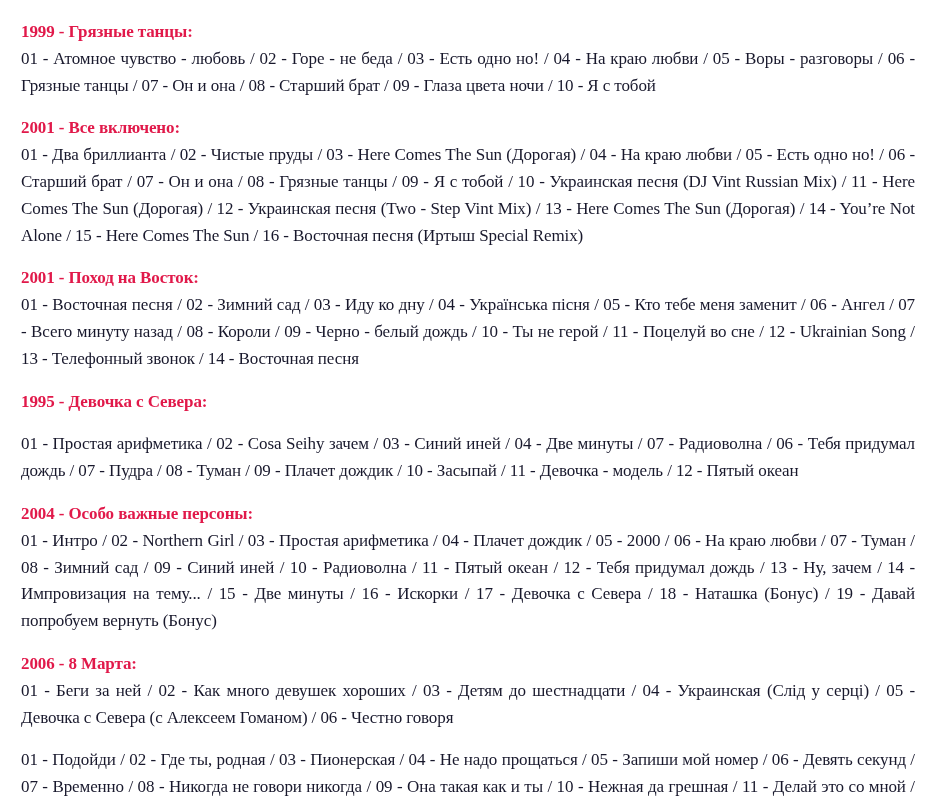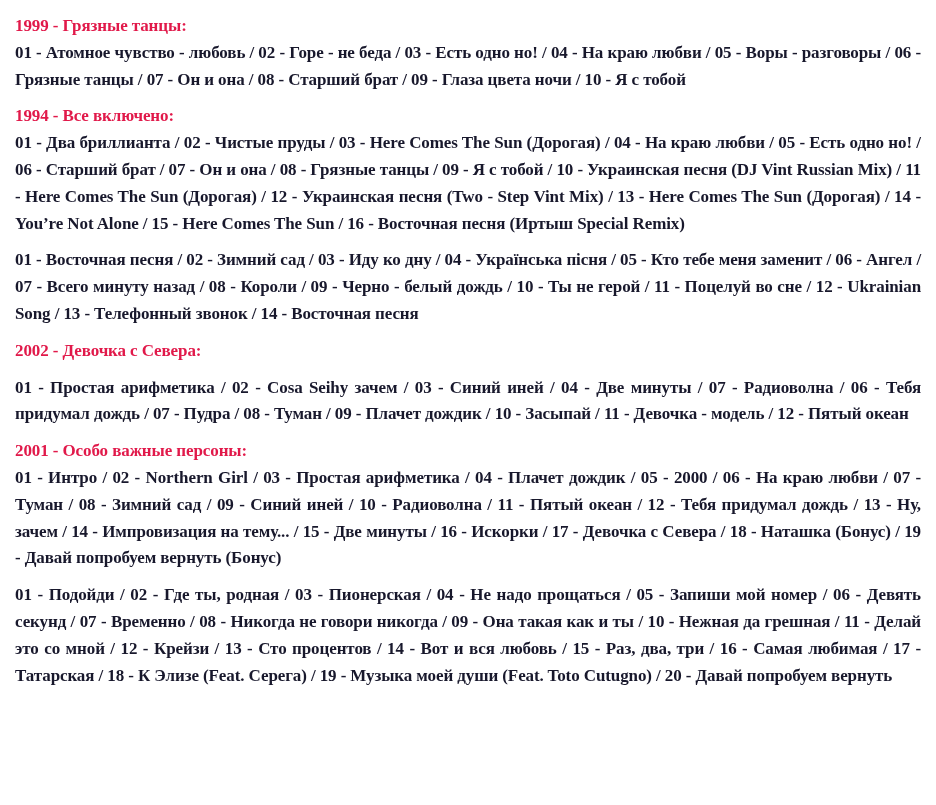--- a/index.html
+++ b/index.html
@@ -12,66 +12,69 @@
     min-height: 805px;
     box-sizing: border-box;
     padding: 3px 5px 2px 5px;
     font-family: "Liberation Serif", "DejaVu Serif", serif;
     font-weight: bold;
     color: #18182c;
     font-size: 17px;
     line-height: 26.8px;
     letter-spacing: -0.1px;
   }
-  .album { margin: 10px; }
+  .album { margin: 16px; }
   .album-heading {
     margin: 0;
     font-size: 17px;
     line-height: 26.8px;
     color: #e1194a;
     font-weight: bold;
   }
   .album-tracks {
     margin: 0;
     text-align: justify;
-    font-weight: bold;
+    font-weight: normal;
   }
 </style>
 </head>
 <body>
 
 <div>
 
   <section class="album">
     <h2 class="album-heading">1999 - Грязные танцы:</h2>
     <p class="album-tracks">01 - Атомное чувство - любовь / 02 - Горе - не беда / 03 - Есть одно но! / 04 - На краю любви / 05 - Воры - разговоры / 06 - Грязные танцы / 07 - Он и она / 08 - Старший брат / 09 - Глаза цвета ночи / 10 - Я с тобой</p>
   </section>
 
   <section class="album">
-    <h2 class="album-heading">1994 - Все включено:</h2>
+    <h2 class="album-heading">2001 - Все включено:</h2>
     <p class="album-tracks">01 - Два бриллианта / 02 - Чистые пруды / 03 - Here Comes The Sun (Дорогая) / 04 - На краю любви / 05 - Есть одно но! / 06 - Старший брат / 07 - Он и она / 08 - Грязные танцы / 09 - Я с тобой / 10 - Украинская песня (DJ Vint Russian Mix) / 11 - Here Comes The Sun (Дорогая) / 12 - Украинская песня (Two - Step Vint Mix) / 13 - Here Comes The Sun (Дорогая) / 14 - You’re Not Alone / 15 - Here Comes The Sun / 16 - Восточная песня (Иртыш Special Remix)</p>
   </section>
 
   <section class="album">
+    <h2 class="album-heading">2001 - Поход на Восток:</h2>
     <p class="album-tracks">01 - Восточная песня / 02 - Зимний сад / 03 - Иду ко дну / 04 - Українська пісня / 05 - Кто тебе меня заменит / 06 - Ангел / 07 - Всего минуту назад / 08 - Короли / 09 - Черно - белый дождь / 10 - Ты не герой / 11 - Поцелуй во сне / 12 - Ukrainian Song / 13 - Телефонный звонок / 14 - Восточная песня</p>
   </section>
 
   <section class="album">
-    <h2 class="album-heading">2002 - Девочка с Севера:</h2>
+    <h2 class="album-heading">1995 - Девочка с Севера:</h2>
   </section>
 
   <section class="album">
     <p class="album-tracks">01 - Простая арифметика / 02 - Cosa Seihy зачем / 03 - Синий иней / 04 - Две минуты / 07 - Радиоволна / 06 - Тебя придумал дождь / 07 - Пудра / 08 - Туман / 09 - Плачет дождик / 10 - Засыпай / 11 - Девочка - модель / 12 - Пятый океан</p>
   </section>
 
   <section class="album">
-    <h2 class="album-heading">2001 - Особо важные персоны:</h2>
+    <h2 class="album-heading">2004 - Особо важные персоны:</h2>
     <p class="album-tracks">01 - Интро / 02 - Northern Girl / 03 - Простая арифметика / 04 - Плачет дождик / 05 - 2000 / 06 - На краю любви / 07 - Туман / 08 - Зимний сад / 09 - Синий иней / 10 - Радиоволна / 11 - Пятый океан / 12 - Тебя придумал дождь / 13 - Ну, зачем / 14 - Импровизация на тему... / 15 - Две минуты / 16 - Искорки / 17 - Девочка с Севера / 18 - Наташка (Бонус) / 19 - Давай попробуем вернуть (Бонус)</p>
   </section>
 
   <section class="album">
+    <h2 class="album-heading">2006 - 8 Марта:</h2>
+    <p class="album-tracks">01 - Беги за ней / 02 - Как много девушек хороших / 03 - Детям до шестнадцати / 04 - Украинская (Слід у серці) / 05 - Девочка с Севера (с Алексеем Гоманом) / 06 - Честно говоря</p>
   </section>
 
   <section class="album">
     <p class="album-tracks">01 - Подойди / 02 - Где ты, родная / 03 - Пионерская / 04 - Не надо прощаться / 05 - Запиши мой номер / 06 - Девять секунд / 07 - Временно / 08 - Никогда не говори никогда / 09 - Она такая как и ты / 10 - Нежная да грешная / 11 - Делай это со мной / 12 - Крейзи / 13 - Сто процентов / 14 - Вот и вся любовь / 15 - Раз, два, три / 16 - Самая любимая / 17 - Татарская / 18 - К Элизе (Feat. Серега) / 19 - Музыка моей души (Feat. Toto Cutugno) / 20 - Давай попробуем вернуть</p>
   </section>
 
 </div>
 
 </body></html>

